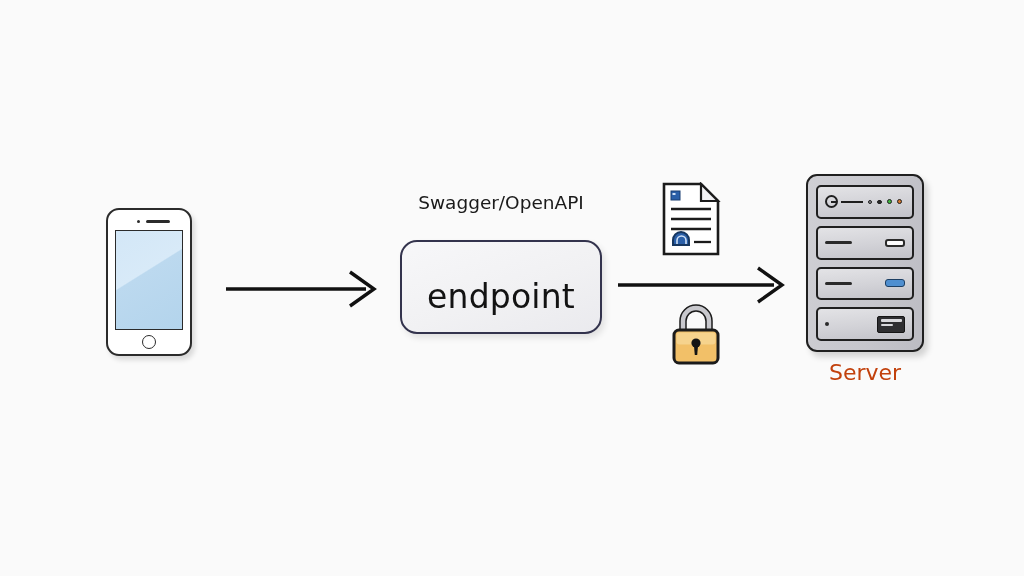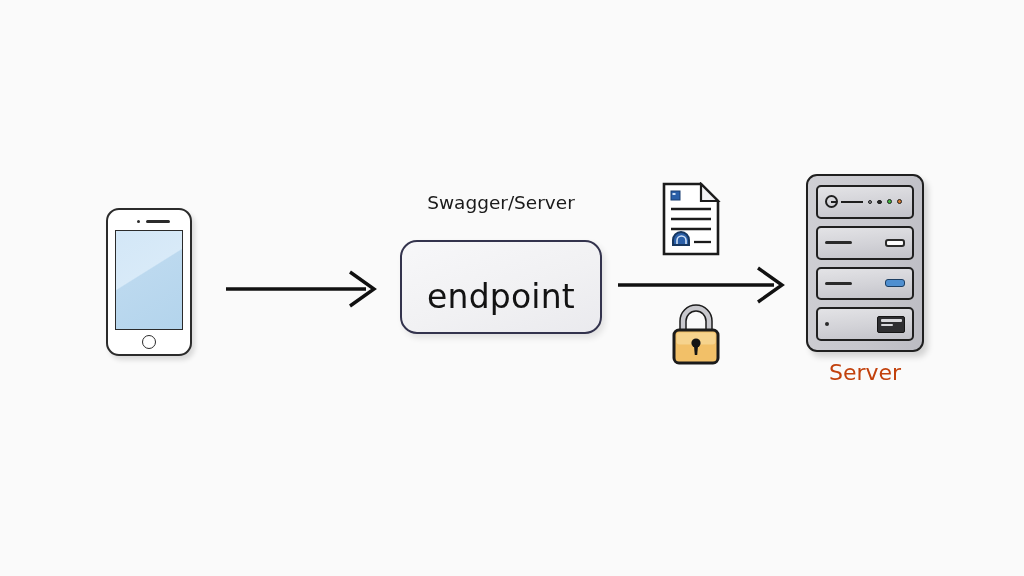--- a/index.html
+++ b/index.html
@@ -265,21 +265,21 @@
       <div class="phone-screen"></div>
       <div class="phone-home"></div>
     </div>
   </div>
 
   <svg class="arrow" id="arrow-client-to-endpoint" viewBox="0 0 156 42">
     <line x1="2" y1="21" x2="142" y2="21" stroke="#111111" stroke-width="3.4" stroke-linecap="butt"></line>
     <polyline points="126,4 150,21 126,38" fill="none" stroke="#111111" stroke-width="3.4" stroke-linejoin="miter" stroke-linecap="butt"></polyline>
   </svg>
 
-  <div id="swagger-label">Swagger/Server</div>
+  <div id="swagger-label">Swagger/OpenAPI</div>
 
   <div class="node" id="endpoint-box">
     <span id="endpoint-label">endpoint</span>
   </div>
 
   <svg class="arrow" id="arrow-endpoint-to-server" viewBox="0 0 172 42">
     <line x1="2" y1="21" x2="158" y2="21" stroke="#111111" stroke-width="3.4" stroke-linecap="butt"></line>
     <polyline points="142,4 166,21 142,38" fill="none" stroke="#111111" stroke-width="3.4" stroke-linejoin="miter" stroke-linecap="butt"></polyline>
   </svg>
 

